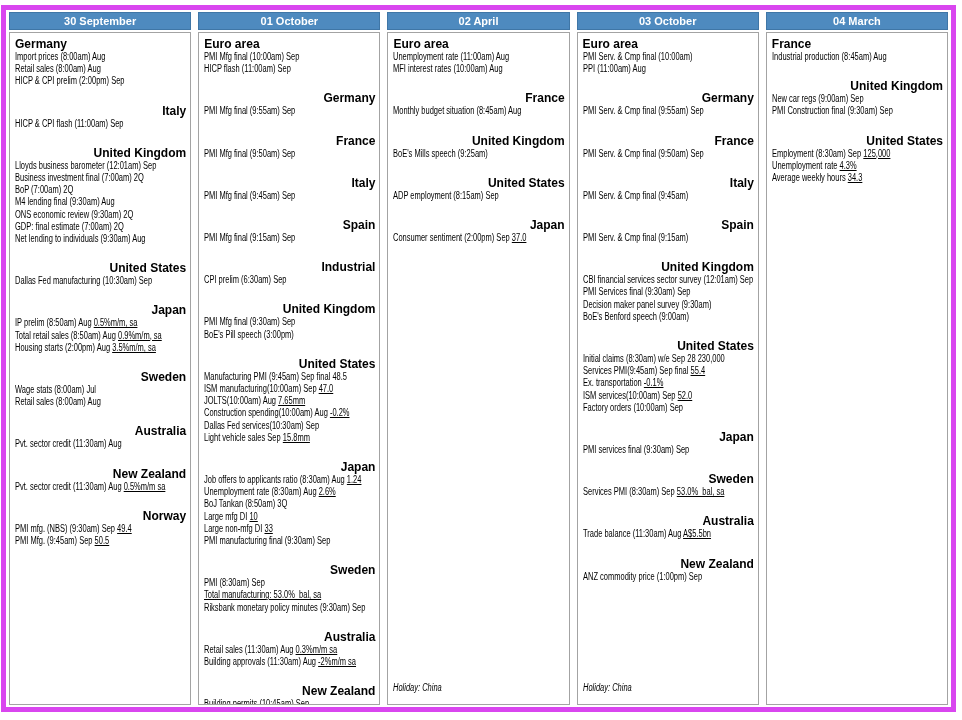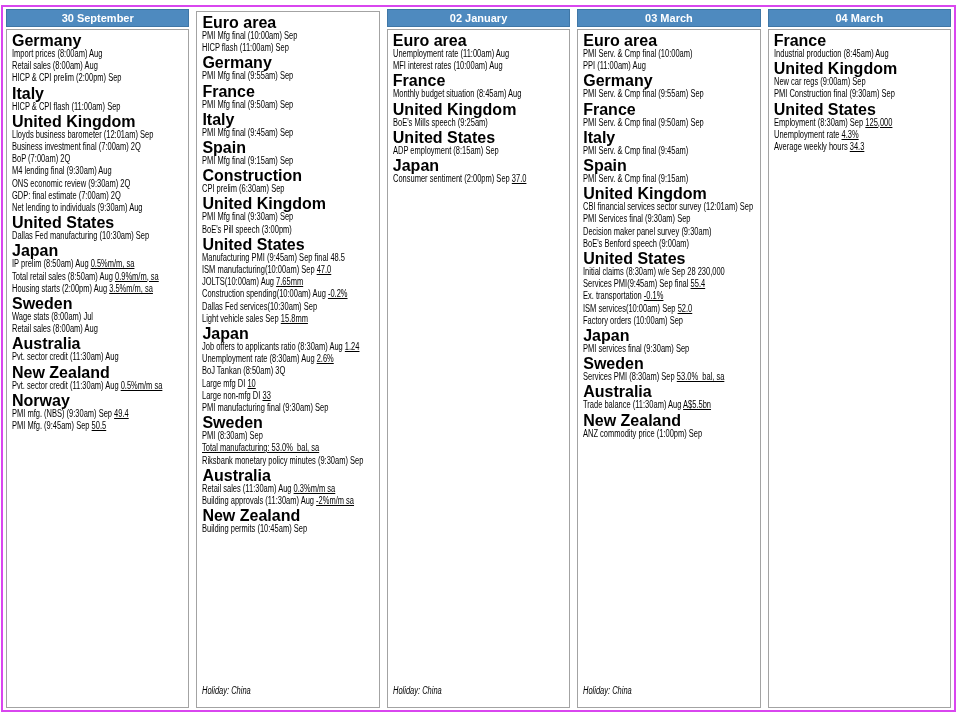--- a/index.html
+++ b/index.html
@@ -11,21 +11,21 @@
     font-family: "Liberation Sans", sans-serif;
     color: #000;
   }
   .board {
     position: absolute;
     left: 1px;
     top: 5px;
     width: 955px;
     height: 707px;
     box-sizing: border-box;
-    border: 2px solid #d946ef;
+    border: 5px solid #d946ef;
     background: #fff;
     padding: 2px 3px 2px 3px;
     display: flex;
     gap: 7px;
   }
   .col {
     flex: 1 1 0;
     min-width: 0;
     display: flex;
     flex-direction: column;
@@ -45,26 +45,26 @@
     flex: 1 1 auto;
     margin-top: 2px;
     border: 1px solid #a3a3a3;
     background: #fff;
     padding: 4px 4px 5px 5px;
     display: flex;
     flex-direction: column;
     overflow: hidden;
   }
   .country {
-    font-size: 16px;
+    font-size: 12px;
     font-weight: bold;
     line-height: 14px;
     white-space: nowrap;
   }
-  .section + .section .country { margin-top: 2px; }
+  .section + .section .country { margin-top: 16px; text-align: right; }
   .event {
     font-size: 10px;
     line-height: 12.2px;
     padding-left: 20px;
     text-indent: -20px;
     transform: scaleX(0.75);
     transform-origin: 0 0;
     width: 133%;
   }
   .u { text-decoration: underline; }
@@ -130,20 +130,21 @@
           <div class="event"><span>Pvt. sector credit (11:30am) Aug </span><span class="u">0.5%m/m sa</span></div>
         </div>
         <div class="section">
           <div class="country">Norway</div>
           <div class="event"><span>PMI mfg. (NBS) (9:30am) Sep </span><span class="u">49.4</span></div>
           <div class="event"><span>PMI Mfg. (9:45am) Sep </span><span class="u">50.5</span></div>
         </div>
       </div>
     </div>
     <div class="col">
+      <div class="col-header">01 October</div>
       <div class="col-body">
         <div class="section">
           <div class="country">Euro area</div>
           <div class="event"><span>PMI Mfg final (10:00am) Sep</span></div>
           <div class="event"><span>HICP flash (11:00am) Sep</span></div>
         </div>
         <div class="section">
           <div class="country">Germany</div>
           <div class="event"><span>PMI Mfg final (9:55am) Sep</span></div>
         </div>
@@ -153,21 +154,21 @@
         </div>
         <div class="section">
           <div class="country">Italy</div>
           <div class="event"><span>PMI Mfg final (9:45am) Sep</span></div>
         </div>
         <div class="section">
           <div class="country">Spain</div>
           <div class="event"><span>PMI Mfg final (9:15am) Sep</span></div>
         </div>
         <div class="section">
-          <div class="country">Construction</div>
+          <div class="country">Industrial</div>
           <div class="event"><span>CPI prelim (6:30am) Sep</span></div>
         </div>
         <div class="section">
           <div class="country">United Kingdom</div>
           <div class="event"><span>PMI Mfg final (9:30am) Sep</span></div>
           <div class="event"><span>BoE's Pill speech (3:00pm)</span></div>
         </div>
         <div class="section">
           <div class="country">United States</div>
           <div class="event"><span>Manufacturing PMI (9:45am) Sep final 48.5</span></div>
@@ -198,21 +199,21 @@
           <div class="event"><span>Building approvals (11:30am) Aug </span><span class="u">-2%m/m sa</span></div>
         </div>
         <div class="section">
           <div class="country">New Zealand</div>
           <div class="event"><span>Building permits (10:45am) Sep</span></div>
         </div>
         <div class="holiday">Holiday: China</div>
       </div>
     </div>
     <div class="col">
-      <div class="col-header">02 January</div>
+      <div class="col-header">02 April</div>
       <div class="col-body">
         <div class="section">
           <div class="country">Euro area</div>
           <div class="event"><span>Unemployment rate (11:00am) Aug</span></div>
           <div class="event"><span>MFI interest rates (10:00am) Aug</span></div>
         </div>
         <div class="section">
           <div class="country">France</div>
           <div class="event"><span>Monthly budget situation (8:45am) Aug</span></div>
         </div>
@@ -225,21 +226,21 @@
           <div class="event"><span>ADP employment (8:15am) Sep</span></div>
         </div>
         <div class="section">
           <div class="country">Japan</div>
           <div class="event"><span>Consumer sentiment (2:00pm) Sep </span><span class="u">37.0</span></div>
         </div>
         <div class="holiday">Holiday: China</div>
       </div>
     </div>
     <div class="col">
-      <div class="col-header">03 March</div>
+      <div class="col-header">03 October</div>
       <div class="col-body">
         <div class="section">
           <div class="country">Euro area</div>
           <div class="event"><span>PMI Serv. &amp; Cmp final (10:00am)</span></div>
           <div class="event"><span>PPI (11:00am) Aug</span></div>
         </div>
         <div class="section">
           <div class="country">Germany</div>
           <div class="event"><span>PMI Serv. &amp; Cmp final (9:55am) Sep</span></div>
         </div>

